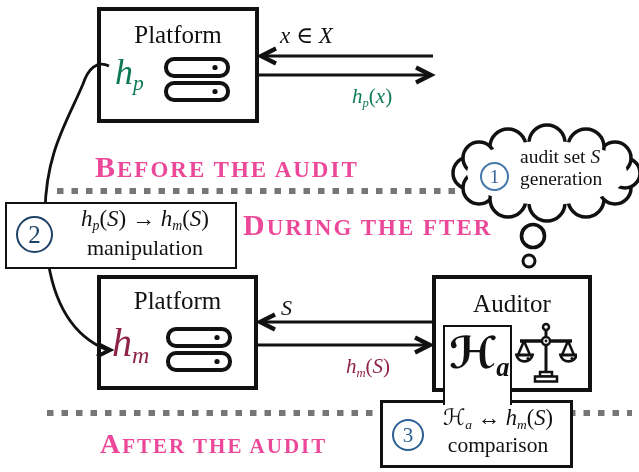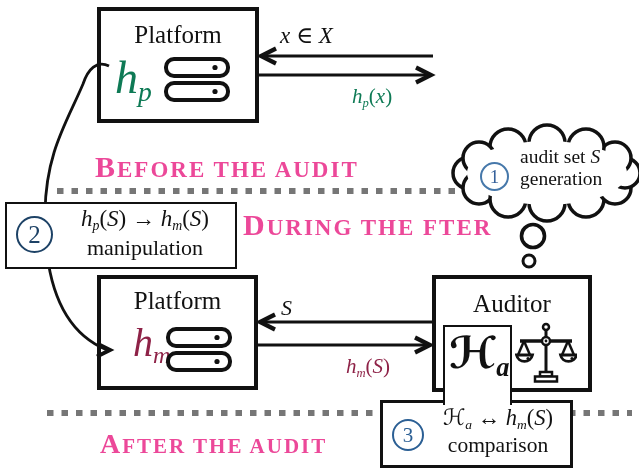--- a/index.html
+++ b/index.html
@@ -94,21 +94,21 @@
   </div>
   <div class="scline" style="left:243px;top:208px;z-index:2;">
     <span class="sc-init">D</span><span class="sc-rest">URING THE FTER</span>
   </div>
   <div class="scline sc-small" style="left:100px;top:428px;z-index:2;">
     <span class="sc-init">A</span><span class="sc-rest">FTER THE AUDIT</span>
   </div>
 
   <div class="ebox" style="left:97px;top:7px;width:162px;height:116px;z-index:2;">
     <div class="title" style="margin-top:10px;">Platform</div>
-    <span class="abs math-green" style="left:14px;top:40px;font-size:46px;"><i>h</i><sub><i>p</i></sub></span>
+    <span class="abs math-green" style="left:14px;top:40px;font-size:36px;"><i>h</i><sub><i>p</i></sub></span>
     <svg class="abs" style="left:63px;top:46px;" width="72" height="45" viewBox="0 0 72 45">
       <rect x="2" y="2" width="62" height="17" rx="8" fill="none" stroke="#111" stroke-width="4"></rect>
       <rect x="2" y="26" width="62" height="17" rx="8" fill="none" stroke="#111" stroke-width="4"></rect>
       <circle cx="51" cy="10.5" r="2.6" fill="#111"></circle>
         <circle cx="51" cy="34.5" r="2.6" fill="#111"></circle>
     </svg>
   </div>
 
 
   <span class="abs" style="left:280px;top:22px;font-size:23px;z-index:2;"><i>x</i><span class="rm"> </span><span class="rm">∈</span><span class="rm"> </span><i>X</i></span>
@@ -126,21 +126,21 @@
   <div class="badge b2" style="left:16px;top:216px;width:37px;height:37px;z-index:3;">
     <span>2</span>
   </div>
   <div class="abs center" style="left:58px;top:204px;width:174px;z-index:3;">
     <div style="font-size:23px;line-height:30px;"><i>h</i><sub><i>p</i></sub><span class="rm">(</span><i>S</i><span class="rm">)</span><span class="rm"> </span><span class="rm">→</span><span class="rm"> </span><i>h</i><sub><i>m</i></sub><span class="rm">(</span><i>S</i><span class="rm">)</span></div>
     <div style="font-size:22px;line-height:27px;">manipulation</div>
   </div>
 
   <div class="ebox" style="left:97px;top:275px;width:161px;height:115px;z-index:2;">
     <div class="title" style="margin-top:8px;">Platform</div>
-    <span class="abs math-maroon" style="left:11px;top:40px;font-size:40px;margin-left:21px;"><i>h</i><sub><i>m</i></sub></span>
+    <span class="abs math-maroon" style="left:11px;top:40px;font-size:40px;"><i>h</i><sub><i>m</i></sub></span>
     <svg class="abs" style="left:65px;top:48px;" width="72" height="45" viewBox="0 0 72 45">
       <rect x="2" y="2" width="62" height="17" rx="8" fill="none" stroke="#111" stroke-width="4"></rect>
       <rect x="2" y="26" width="62" height="17" rx="8" fill="none" stroke="#111" stroke-width="4"></rect>
       <circle cx="51" cy="10.5" r="2.6" fill="#111"></circle>
         <circle cx="51" cy="34.5" r="2.6" fill="#111"></circle>
     </svg>
   </div>
 
   <div class="ebox" style="left:432px;top:275px;width:160px;height:117px;z-index:2;">
     <div class="title" style="margin-top:11px;">Auditor</div>

